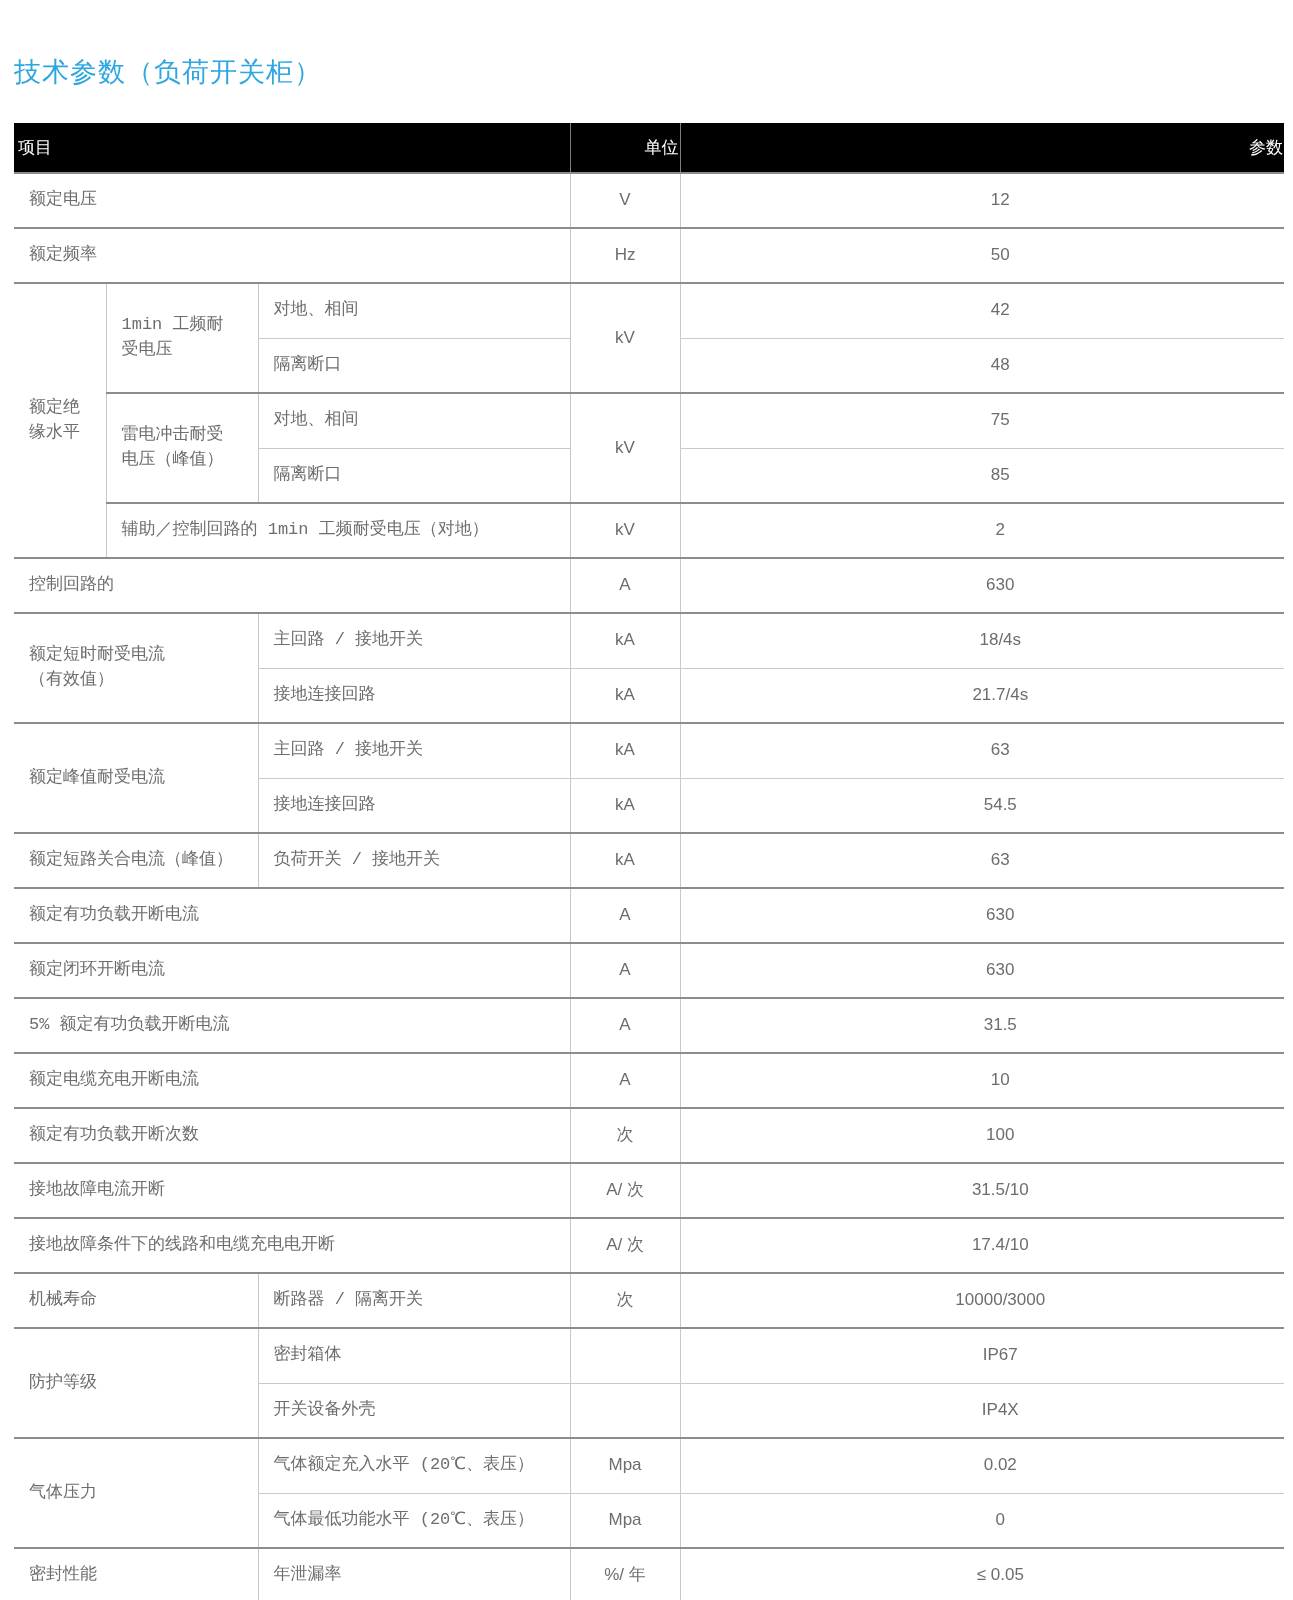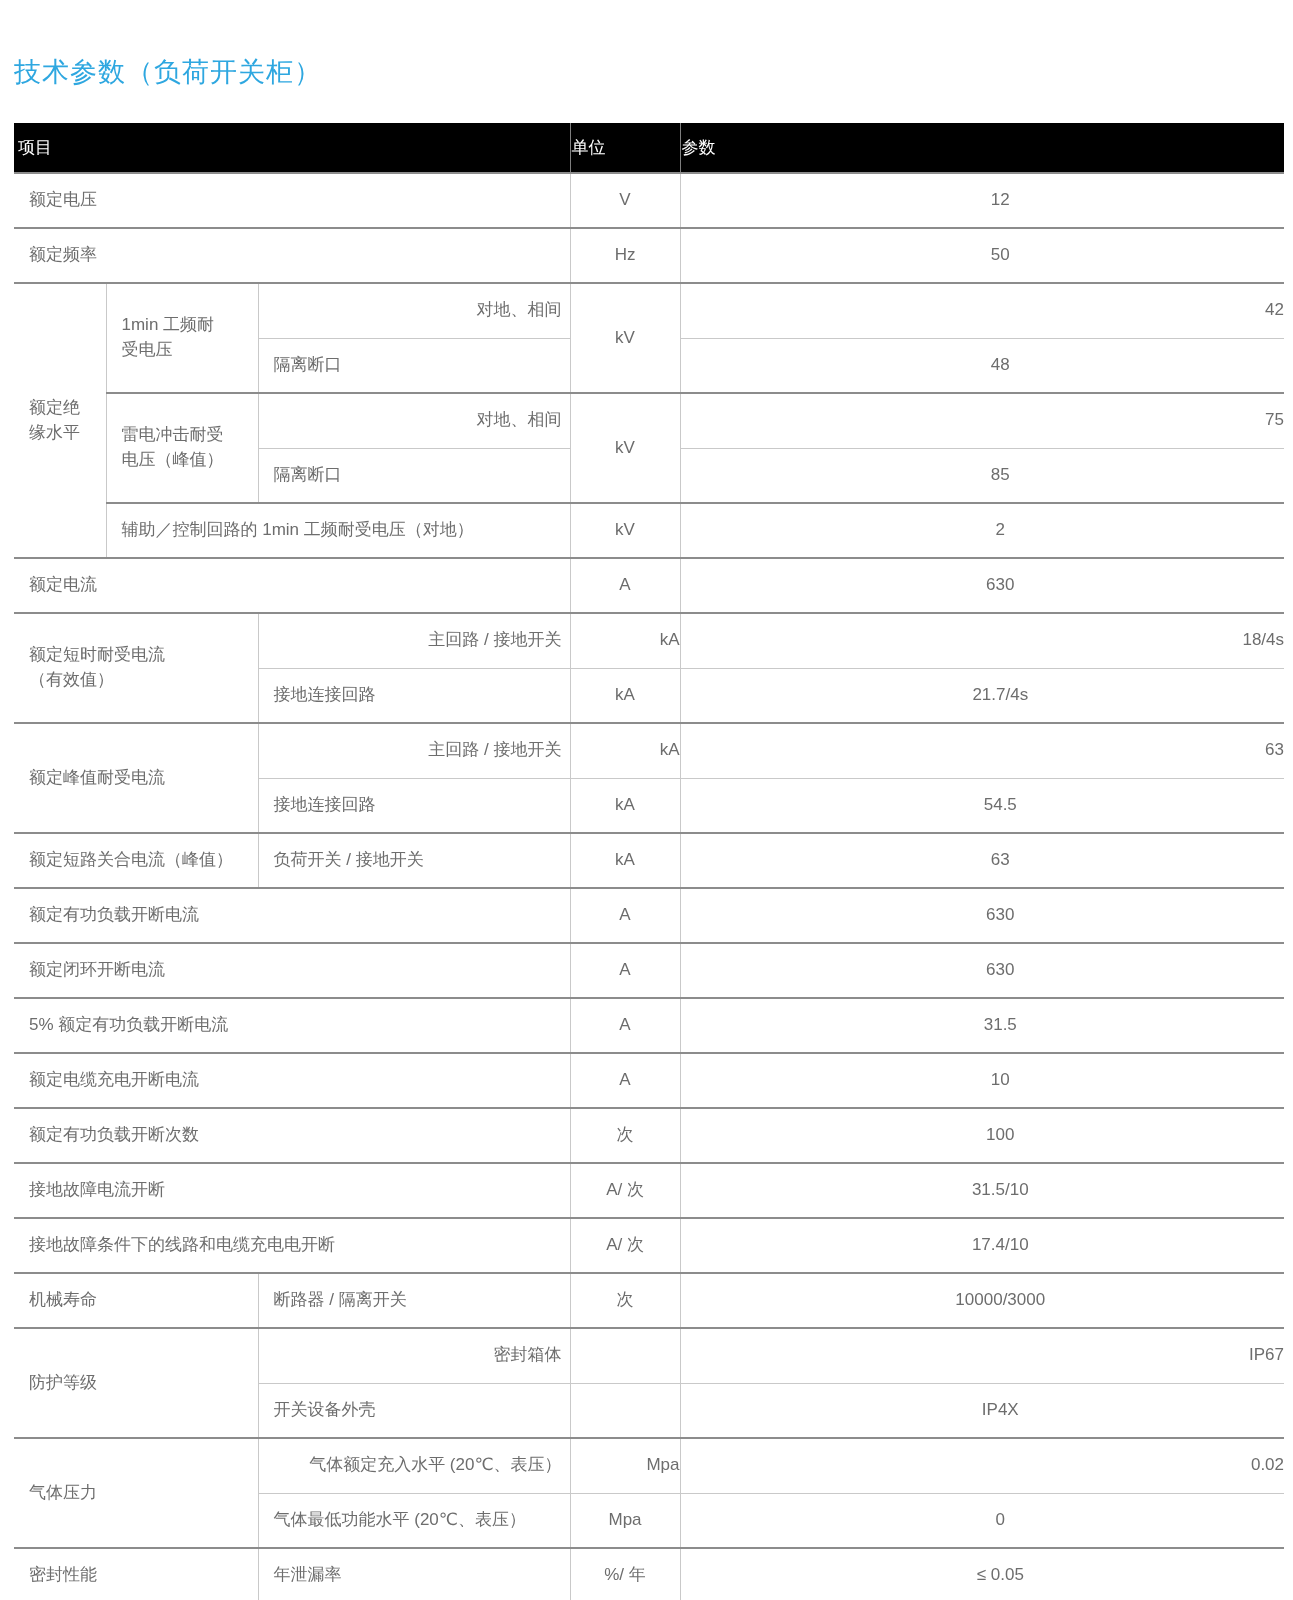--- a/index.html
+++ b/index.html
@@ -28,38 +28,38 @@
     font-weight:normal;
   }
   thead th{
     background:#000000;
     color:#ffffff;
     height:50px;
     font-size:17px;
     font-weight:bold;
     border-left:1px solid #7e7e7e;
     border-bottom:2px solid #8c8c8c;
-    text-align:left;
+    text-align:right;
   }
   thead th:first-child{border-left:none;text-align:left;padding-left:4px;}
   tbody td{
     height:55px;
     font-size:17px;
     color:#6d6d6d;
     border-left:1px solid #c9c9c9;
     border-right:1px solid #c9c9c9;
     padding:0;
     line-height:1.45;
   }
   tbody td:first-child{border-left:none;}
   tbody td:last-child{border-right:none;padding-left:36px;}
-  td.al{text-align:left;padding:0 8px 0 15px;white-space:pre-line;}
+  td.al{text-align:left;padding:0 8px 0 15px;white-space:pre-line;font-family:Liberation Mono, monospace;}
   td.ac{text-align:center;}
   td.bd{border-bottom:2px solid #8c8c8c;}
-  td.bl{border-bottom:1px solid #c9c9c9;text-align:right;}
+  td.bl{border-bottom:1px solid #c9c9c9;}
 </style>
 </head>
 <body>
 
 <div class="page">
   <h1 class="title">技术参数（负荷开关柜）</h1>
 
   <table class="spec">
     <colgroup>
       <col style="width:92px">
@@ -109,21 +109,21 @@
         <tr>
           <td class="al bd">隔离断口</td>
           <td class="ac bd">85</td>
         </tr>
         <tr>
           <td colspan="2" class="al bd">辅助／控制回路的 1min 工频耐受电压（对地）</td>
           <td class="ac bd">kV</td>
           <td class="ac bd">2</td>
         </tr>
         <tr>
-          <td colspan="3" class="al bd">额定电流</td>
+          <td colspan="3" class="al bd">控制回路的</td>
           <td class="ac bd">A</td>
           <td class="ac bd">630</td>
         </tr>
         <tr>
           <td colspan="2" rowspan="2" class="al bd">额定短时耐受电流
 （有效值）</td>
           <td class="al bl">主回路 / 接地开关</td>
           <td class="ac bl">kA</td>
           <td class="ac bl">18/4s</td>
         </tr>

